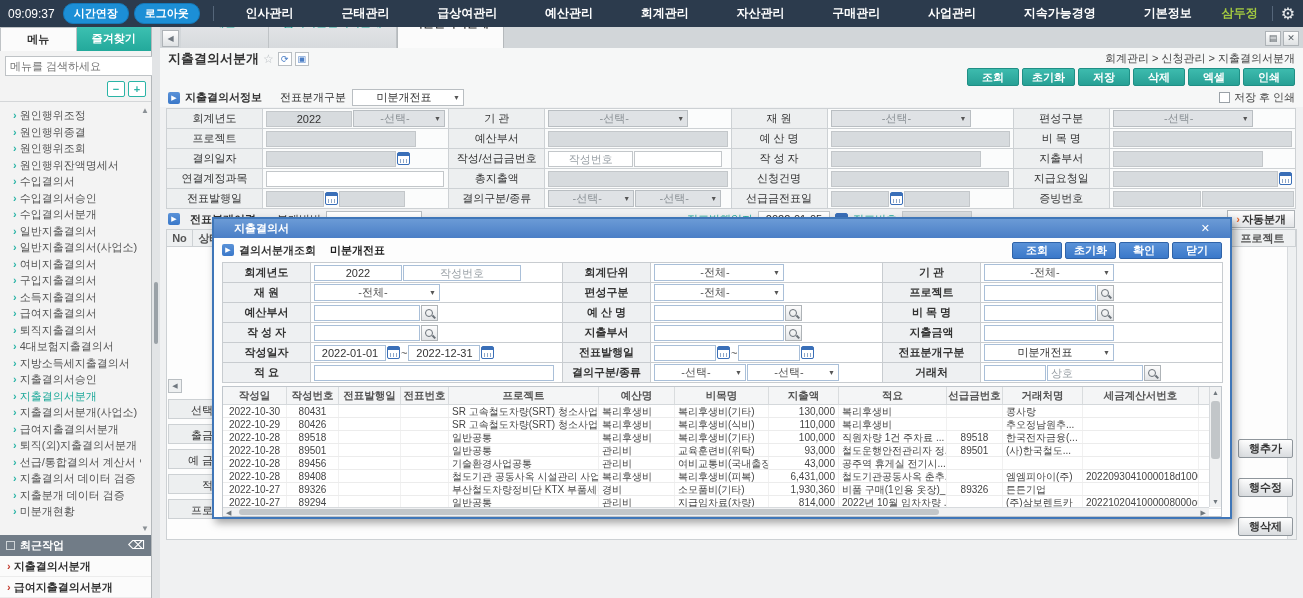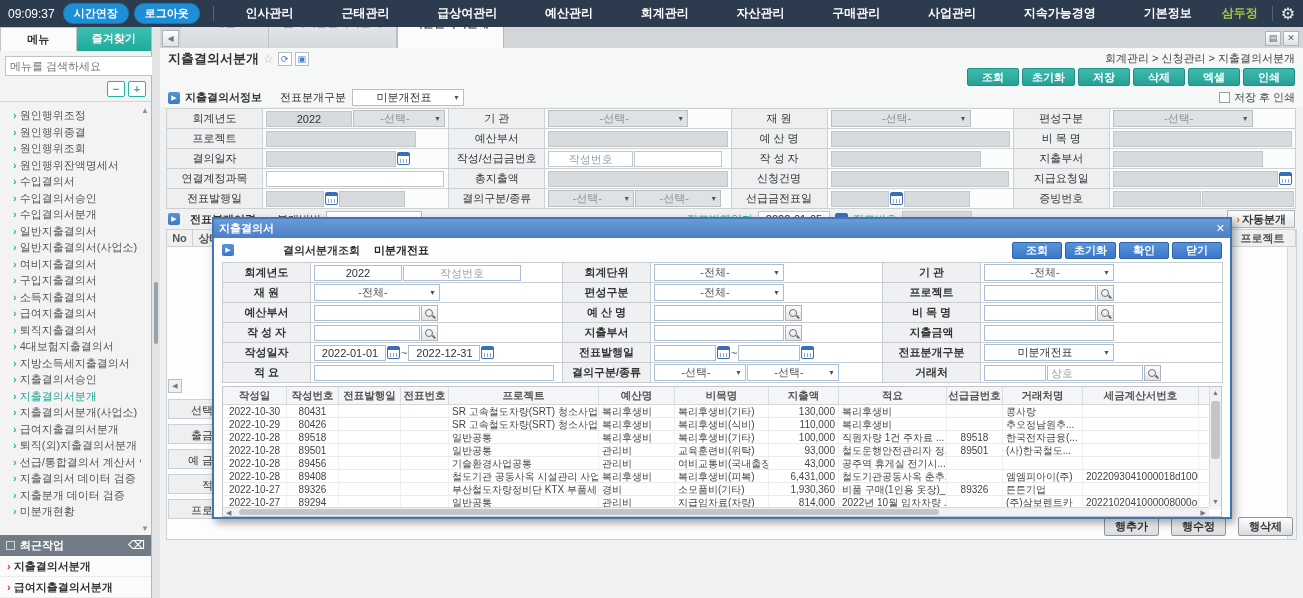--- a/index.html
+++ b/index.html
@@ -91,29 +91,29 @@
   .journal-row { height:20px; display:flex; align-items:center; padding:0 8px; gap:5px; }
   .auto-btn { margin-left:8px; height:18px; border:1px solid #aeb3b7; background:linear-gradient(#fdfdfd,#e3e5e7); padding:0 8px; line-height:16px; font-weight:bold; color:#333; cursor:pointer; }
   .auto-btn .arrow { color:#e8642c; font-weight:bold; margin-right:2px; }
   .grid-header { height:18px; margin:0 6px; display:flex; background:#eef0f1; border:1px solid #cdd1d4; }
   .gh-cell { border-right:1px solid #cdd1d4; text-align:center; line-height:17px; color:#555; font-weight:bold; overflow:hidden; white-space:nowrap; }
   .white-area { flex:1; margin:0 6px 58px; background:#fdfdfd; border:1px solid #cdd1d4; border-top:none; position:relative; }
   .v-scroll { position:absolute; right:0; top:0; bottom:0; width:9px; background:#eef0f1; border-left:1px solid #d7dadd; }
   .covered-col { position:absolute; left:8px; top:352px; width:48px; z-index:3; }
   .cov-arrow { width:14px; height:14px; border:1px solid #b9bec2; background:#eef0f1; color:#707880; font-size:7px; text-align:center; line-height:12px; margin-bottom:6px; }
   .cov-cell { height:20px; background:#edeff0; border:1px solid #cdd1d4; margin-bottom:5px; text-align:right; padding:3px 2px 0 2px; color:#333; overflow:hidden; white-space:nowrap; }
-  .row-btns { position:absolute; right:10px; bottom:62px; display:flex; gap:12px; z-index:3; }
+  .row-btns { position:absolute; right:10px; bottom:62px; display:flex; gap:20px; z-index:3;flex-direction:column; }
   .gbtn { height:19px; padding:0 10px; border:1px solid #8f969c; border-radius:2px; background:linear-gradient(#fefefe,#d9dcdf); font-weight:bold; color:#333; line-height:17px; cursor:pointer; }
   .status-bar { position:absolute; left:0; right:0; bottom:7px; height:28px; background:#fafbfb; border-top:2px solid #c2c6c9; border-bottom:1px solid #c2c6c9; display:flex; align-items:center; padding:0 14px; gap:9px; z-index:3; }
   .status-dot { width:10px; height:10px; border-radius:50%; background:#3fae49; border:1px solid #2e8a38; }
   .status-text { font-size:12px; font-weight:bold; color:#333; }
 
   
   .modal { position:absolute; left:52px; top:190px; width:1020px; height:302px; background:#fdfdfd; border:2px solid #3f76b8; box-shadow:3px 4px 8px rgba(0,0,0,.35); z-index:10; display:flex; flex-direction:column; }
-  .modal-title { height:19px; background:linear-gradient(#6b9bd6,#4a7ec6); color:#fff; font-weight:bold; display:flex; align-items:center; padding:0 5px; }
+  .modal-title { height:19px; background:linear-gradient(#6b9bd6,#4a7ec6); color:#fff; font-weight:bold; display:flex; align-items:center; padding:0 20px; }
   .modal-close { margin-left:auto; cursor:pointer; font-size:11px; }
   .modal-head { display:flex; align-items:center; height:24px; padding:2px 8px; }
   .mode-text { font-weight:bold; color:#222; margin-left:14px; }
   .modal-btns { margin-left:auto; display:flex; gap:3px; }
   .mbtn { min-width:50px; height:17px; background:linear-gradient(#5a92d8,#3a78c9); border:1px solid #2f63a8; border-radius:2px; color:#fff; font-weight:bold; text-align:center; line-height:15px; padding:0 8px; cursor:pointer; }
   .modal-form { border-collapse:collapse; table-layout:fixed; margin:0 8px; width:1000px; }
   .modal-form td { border:1px solid #c8ccd0; height:20px; padding:1px 3px; vertical-align:middle; background:#fff; }
   .modal-form td.lbl { background:#eef0f2; text-align:center; font-weight:bold; color:#333; }
   .modal-form .inp { border:1px solid #a9bfd8; background:#fff; }
   .modal-form .inp.ctr { text-align:center; }
@@ -469,21 +469,21 @@
       </div>
 
 
     <div class="modal">
       <div class="modal-title">
         <span>지출결의서</span>
         <span class="modal-close">✕</span>
       </div>
       <div class="modal-head">
         <span class="sec-icon">▶</span>
-        <span style="font-weight:bold;color:#333;margin-left:44px;">결의서분개조회</span>
+        <span style="font-weight:bold;color:#333;">결의서분개조회</span>
         <span class="mode-text">미분개전표</span>
         <div class="modal-btns" id="modal-btns">
             <div class="mbtn">조회</div>
             <div class="mbtn">초기화</div>
             <div class="mbtn">확인</div>
             <div class="mbtn">닫기</div>
           </div>
       </div>
 
       <table class="modal-form">

